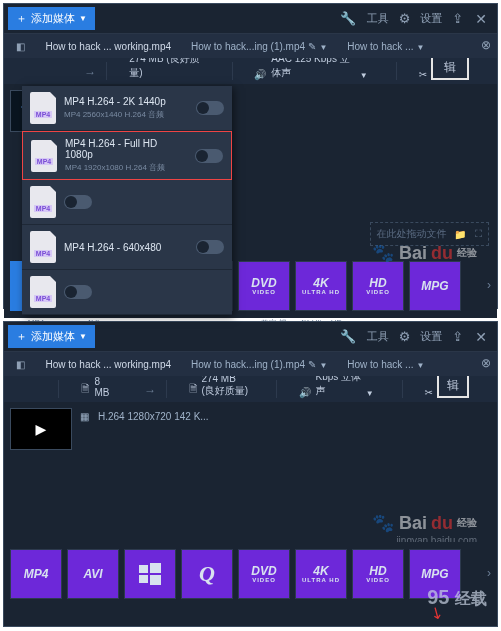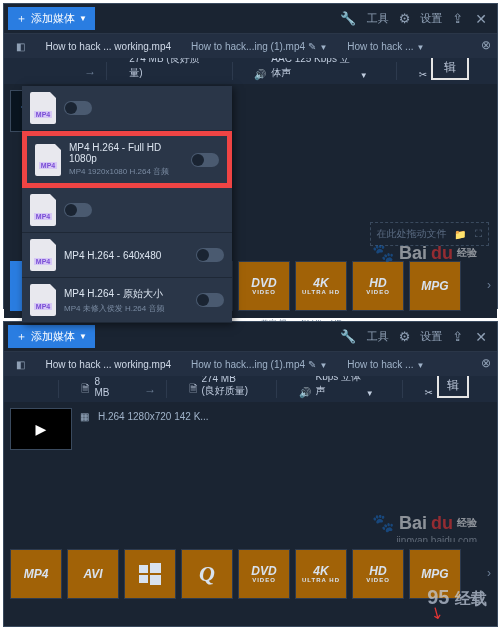--- a/index.html
+++ b/index.html
@@ -20,40 +20,40 @@
 .infobar{display:flex;align-items:center;height:26px;background:#1e2a3c;gap:6px;padding:0 6px}
 .info-seg{display:flex;align-items:flex-end;gap:4px;color:#c0ccde;font-size:10px;padding:0 22px;border-left:1px solid #2d3a4e;height:18px}
 .info-seg:first-child{border-left:none}
 .arrow-r{color:#6b7d95;font-size:12px;padding:0 4px}
 .mini-btn{border:2px solid #e5e5e5;color:#c0ccde;font-size:12px;padding:2px 8px;background:transparent;cursor:pointer}
 .content{position:relative;min-height:170px;background:#1a2432}
 .thumb{position:absolute;left:6px;top:6px;width:62px;height:42px;background:#000;border:1px solid #3a4a5e;overflow:hidden;display:flex;align-items:center;justify-content:center}
 .thumb .play{color:#fff;font-size:14px}
 .preset-dropdown{position:absolute;left:18px;top:2px;width:210px;background:#2a3648;z-index:5;box-shadow:2px 2px 8px rgba(0,0,0,.5)}
 .preset-item{display:flex;align-items:center;gap:8px;padding:6px 8px;border-bottom:1px solid #1e2836}
-.preset-item.highlighted{border:5px solid #ef4444}
+.preset-item.highlighted{border:1px solid #ef4444}
 .preset-icon{width:26px;height:32px;background:#e8e8ee;border-radius:2px;position:relative;display:flex;flex-direction:column;align-items:center;justify-content:center}
 .preset-icon::before{content:"";position:absolute;top:0;right:0;border-style:solid;border-width:0 6px 6px 0;border-color:transparent #2a3648 transparent transparent}
 .preset-icon-txt{font-size:7px;color:#7a4dd6;font-weight:bold;background:#d6c8f5;padding:0 2px;margin-top:12px}
 .preset-txt{flex:1}
 .preset-title{color:#dce5f0;font-size:10px}
 .preset-sub{color:#7a8ba2;font-size:8px;margin-top:2px}
 .toggle{width:28px;height:14px;background:#4a5a70;border-radius:7px;position:relative}
 .toggle::after{content:"";position:absolute;width:12px;height:12px;background:#1a2432;border-radius:50%;top:1px;left:1px}
 .content-area{padding-left:76px;padding-top:6px;min-height:140px}
 .info-line{color:#9fb2c8;font-size:10px;padding:3px 0;display:flex;align-items:center;gap:6px}
 .info-icon{font-size:10px;width:12px}
 .ghost-box{position:absolute;right:8px;bottom:8px;border:1px dashed #3a4a5e;padding:4px 6px;display:flex;align-items:center;gap:8px}
 .ghost-box span{color:#5a6b82;font-size:10px}
 .ghost-ico{color:#5a6b82;font-size:12px;cursor:pointer}
 .tabs-row{display:flex;align-items:center;height:26px;background:#1a2432;border-top:1px solid #2a3648;padding:0 8px;gap:4px}
 .cat-tab{color:#9fb2c8;font-size:10px;padding:4px 10px;cursor:pointer}
 .cat-tab.active{background:#2a7de1;color:#fff}
 .formats-row{display:flex;align-items:center;height:64px;background:#1a2432;padding:6px;gap:5px;position:relative}
-.format-tile{width:52px;height:50px;background:#a16207;border:1px solid #2d3a4e;display:flex;flex-direction:column;align-items:center;justify-content:center;cursor:pointer;position:relative}
+.format-tile{width:52px;height:50px;background:#6d28d9;border:1px solid #2d3a4e;display:flex;flex-direction:column;align-items:center;justify-content:center;cursor:pointer;position:relative}
 .format-tile.active{background:#2a7de1;border-color:#2a7de1}
 .format-logo{color:#d8e2ef;font-size:12px;font-weight:bold;font-style:italic;text-align:center;line-height:1}
 .format-logo.win{font-size:20px}
 .format-logo.q{font-size:22px;font-family:Georgia,serif}
 .format-logo .sub{font-size:6px;font-style:normal;display:block;letter-spacing:1px}
 .formats-caption{display:flex;padding:0 6px 4px;gap:5px}
 .format-cap{width:52px;text-align:center;color:#6b7d95;font-size:8px}
 .nav-chev{color:#6b7d95;font-size:12px;padding:0 4px;cursor:pointer;position:absolute;right:2px;top:24px}
 .bottombar{display:flex;align-items:center;height:30px;background:#1a2432;border-top:1px solid #2a3648;padding:0 6px;gap:6px}
 .doc-icon{width:18px;height:20px;background:#3a4a5e;border-radius:2px}
@@ -131,20 +131,24 @@
           <rect x="10" y="15" width="40" height="2" fill="#2a4a6e"></rect>
           <rect x="15" y="20" width="30" height="2" fill="#1a3a5e"></rect>
         </svg>
     </div>
 
     <div class="preset-dropdown">
       <div class="preset-item">
         <div class="preset-icon">
             <span class="preset-icon-txt">MP4</span>
           </div>
+        <div class="preset-txt">
+            <div class="preset-title">MP4 H.264 - 2K 1440p</div>
+            <div class="preset-sub">MP4  2560x1440  H.264  音频</div>
+          </div>
         <div class="toggle"></div>
       </div>
       <div class="preset-item highlighted">
         <div class="preset-icon">
             <span class="preset-icon-txt">MP4</span>
           </div>
         <div class="preset-txt">
             <div class="preset-title">MP4 H.264 - Full HD 1080p</div>
             <div class="preset-sub">MP4  1920x1080  H.264  音频</div>
           </div>
@@ -161,24 +165,20 @@
             <span class="preset-icon-txt">MP4</span>
           </div>
         <div class="preset-txt">
             <div class="preset-title">MP4 H.264 - 640x480</div>
           </div>
         <div class="toggle"></div>
       </div>
       <div class="preset-item">
         <div class="preset-icon">
             <span class="preset-icon-txt">MP4</span>
-          </div>
-        <div class="preset-txt">
-            <div class="preset-title">MP4 H.264 - 原始大小</div>
-            <div class="preset-sub">MP4  未修入侯发  H.264  音频</div>
           </div>
         <div class="toggle"></div>
       </div>
     </div>
 
     <div class="ghost-box">
       <span>在此处拖动文件</span>
       <span class="ghost-ico">📁</span>
       <span class="ghost-ico">⛶</span>
     </div>

